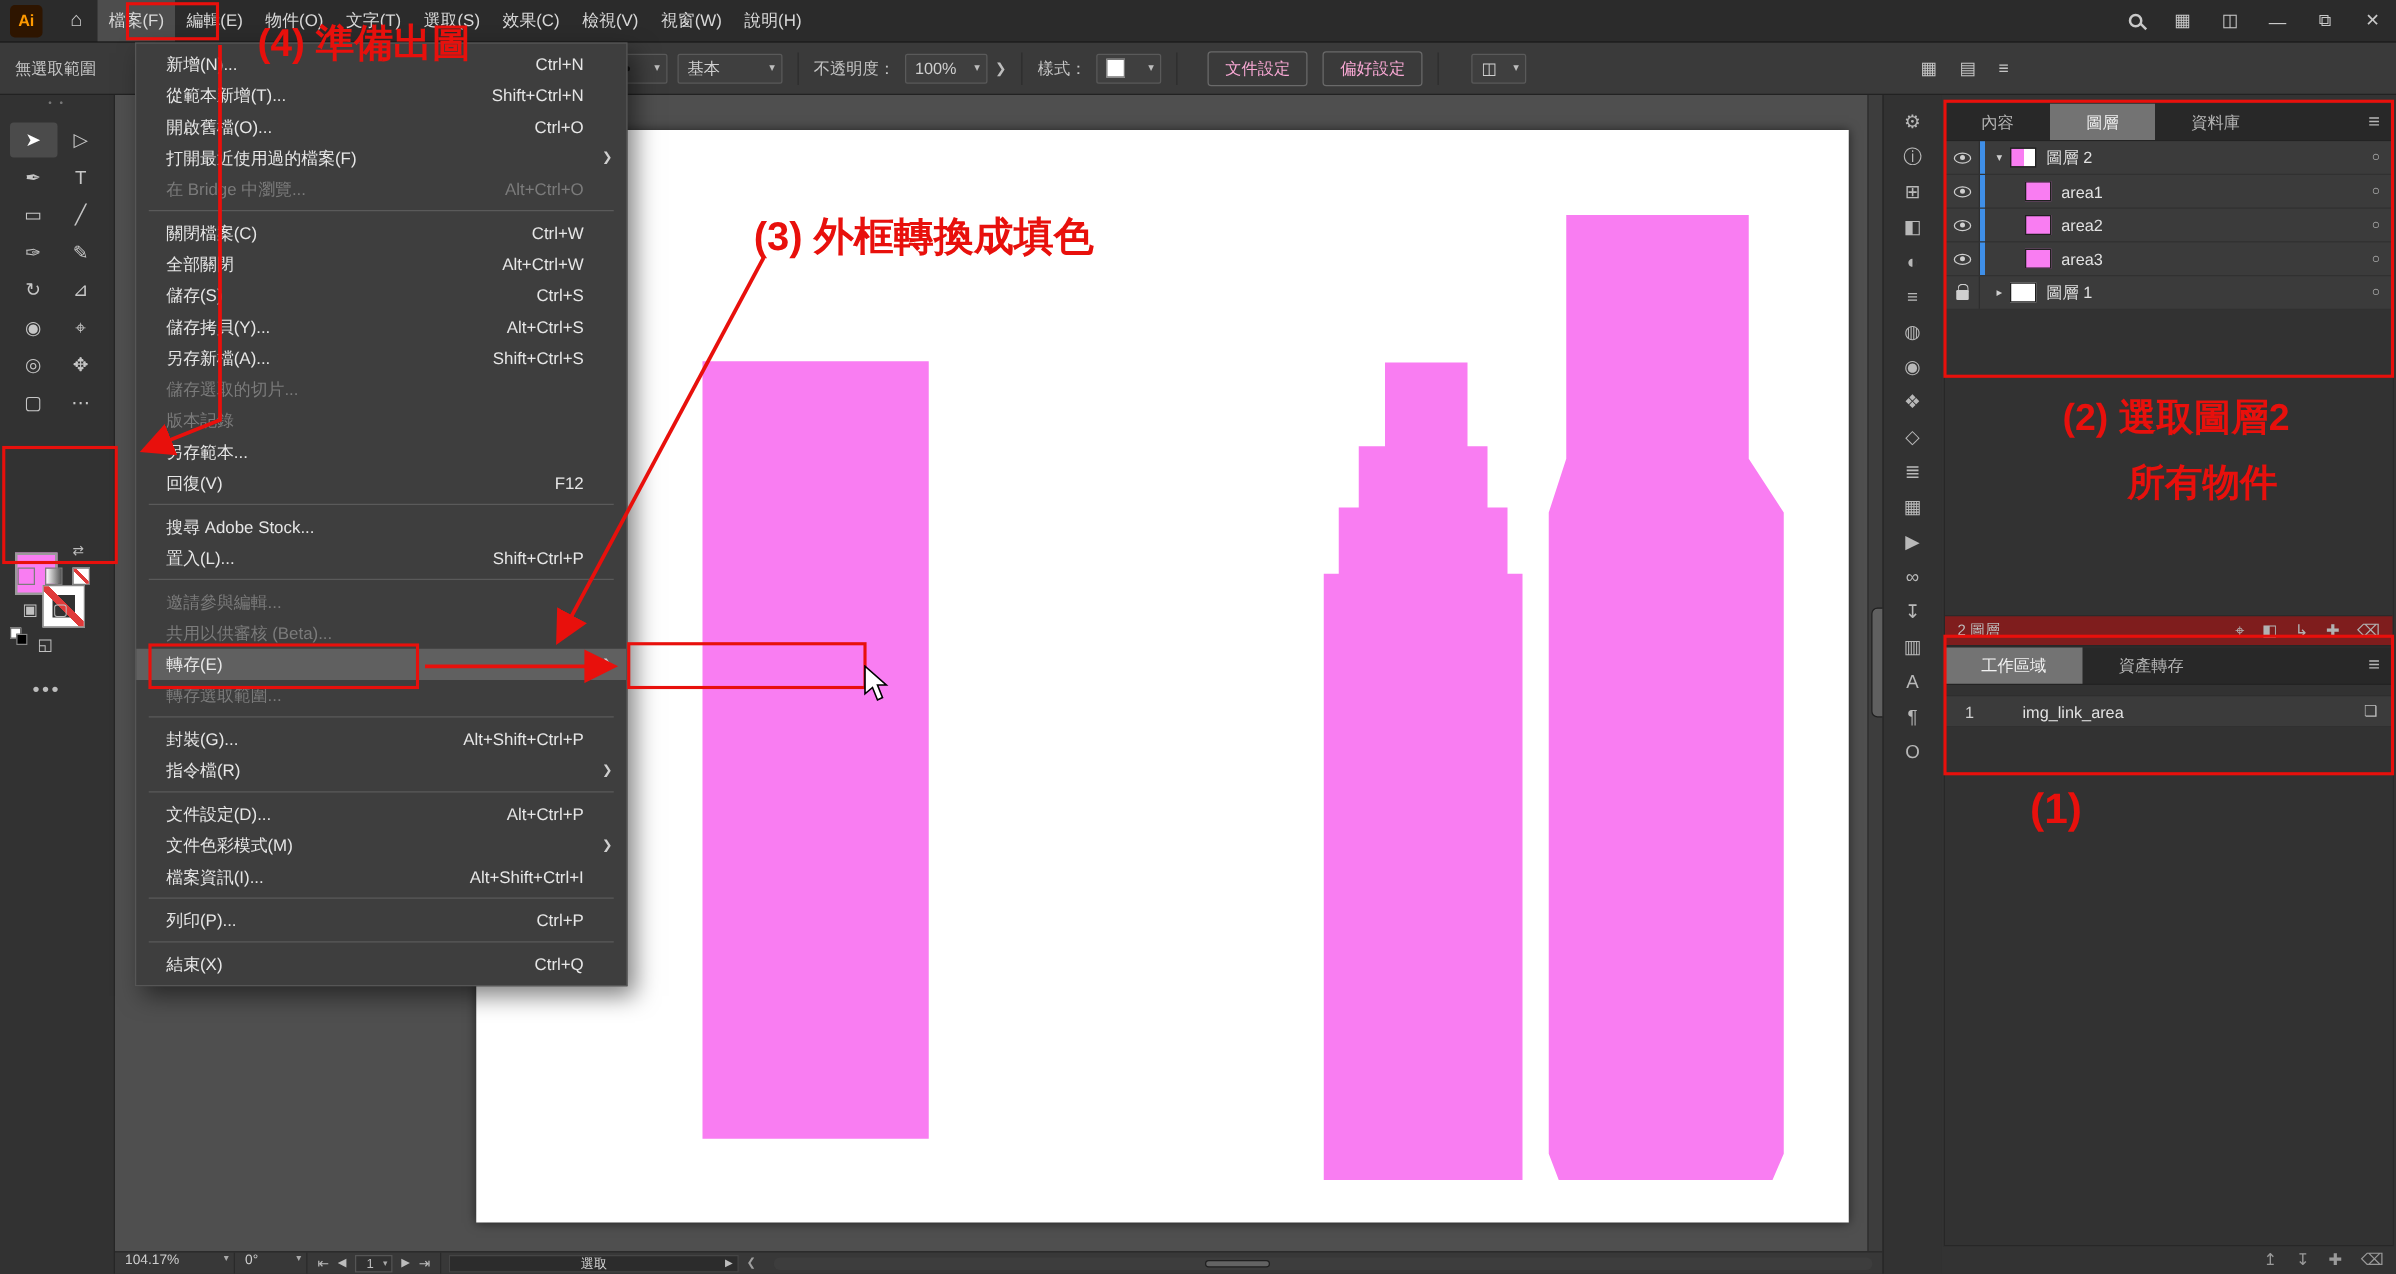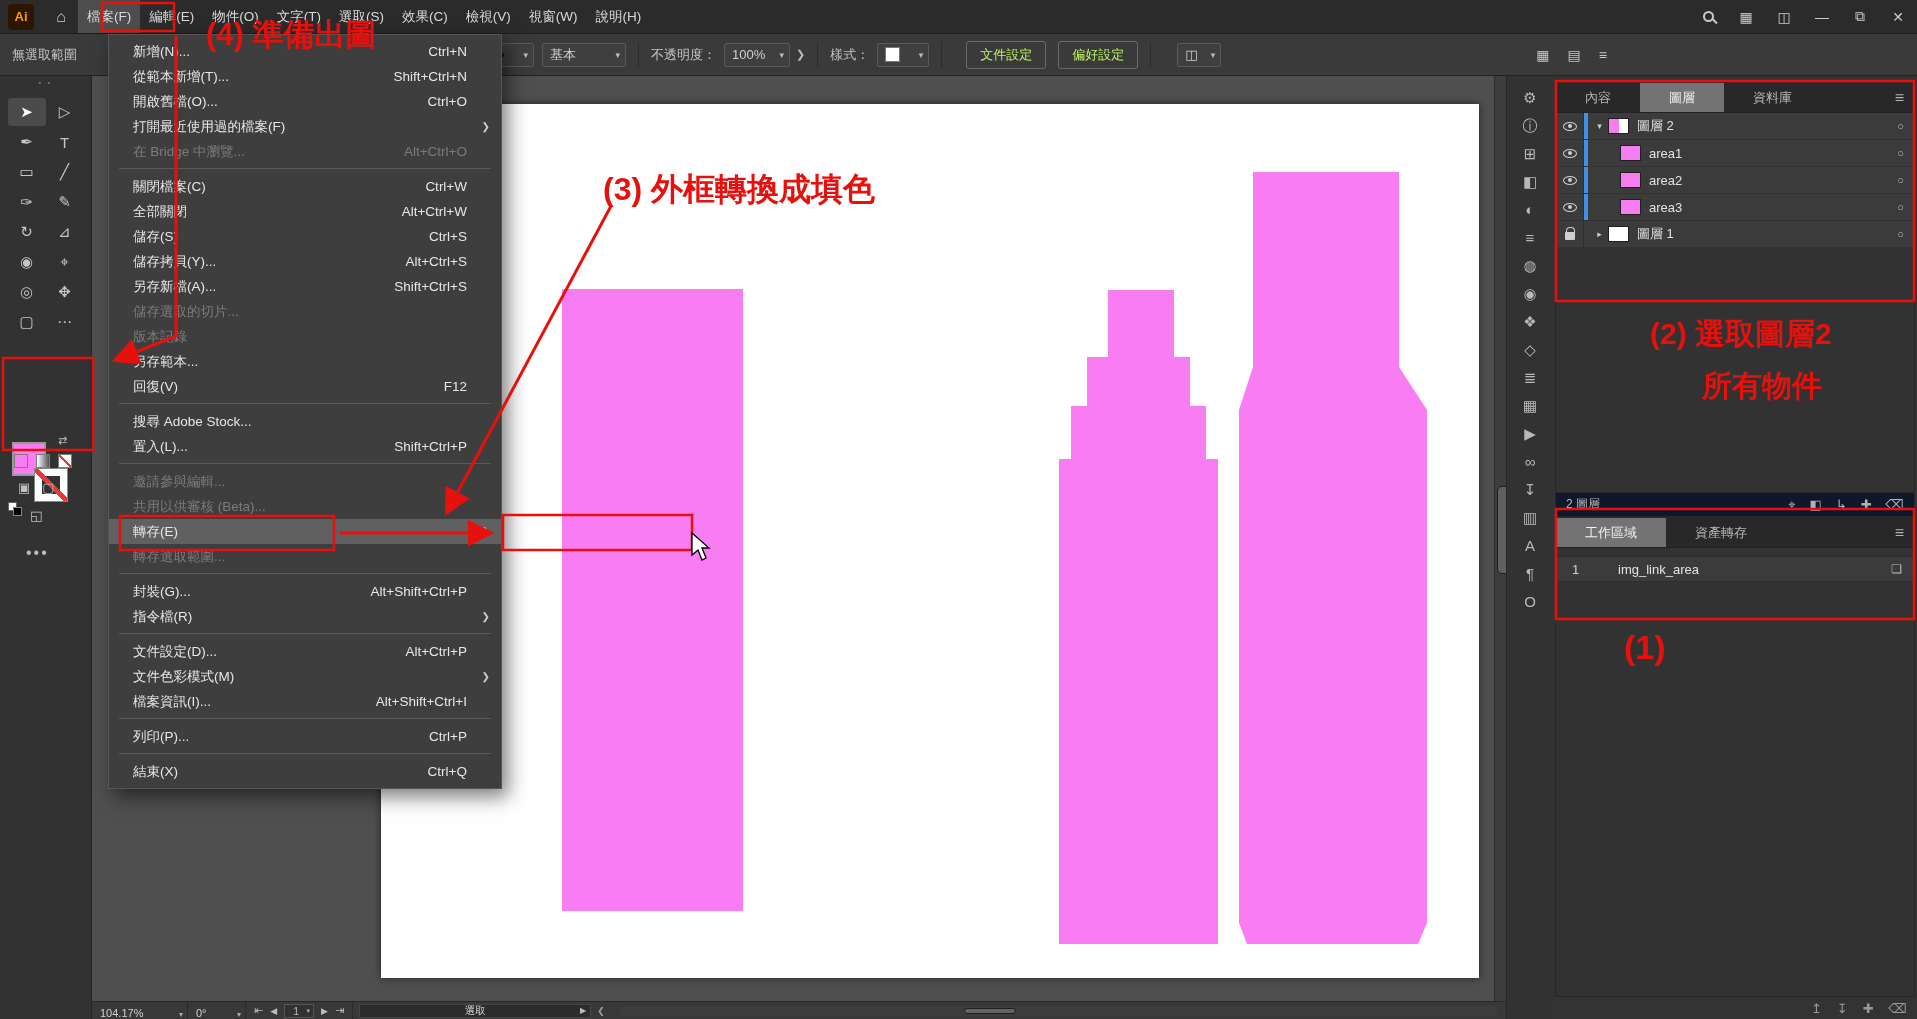--- a/index.html
+++ b/index.html
@@ -40,21 +40,21 @@
   .strokeline{width:62px;height:4px;background:#111;border-radius:2px}
   .cb-stroke{margin-left:26px;width:100px}
   .cb-brush{margin-left:8px;width:84px}
   .cb-sep{width:1px;height:26px;background:#2c2c2c;margin:0 12px}
   .cb-label{color:#c5c5c5}
   .cb-opacity{width:66px;margin-left:8px}
   [data-name="opacity-more-icon"]::before{content:"❯"}
   .cb-more{margin-left:6px;color:#bdbdbd;font-size:11px}
   .cb-style{width:52px;margin-left:8px}
   .cb-style .sw{width:15px;height:15px;background:#fff;border:1px solid #777}
-  .cb-btn{border:1px solid #6a6a6a;border-radius:3px;padding:4px 13px;color:#bef264;background:transparent;font-size:13px;margin-left:12px}
+  .cb-btn{border:1px solid #6a6a6a;border-radius:3px;padding:4px 13px;color:#f9a8d4;background:transparent;font-size:13px;margin-left:12px}
   .cb-simsel{margin-left:14px;width:44px}
   [data-name="select-similar-icon"]::before{content:"◫";font-size:13px;color:#cfcfcf}
   .cb-right{margin-left:auto;display:flex;gap:18px;margin-right:310px;color:#c5c5c5;font-size:14px}
   [data-name="align-grid-icon"]::before{content:"▦"}
   [data-name="distribute-icon"]::before{content:"▤"}
   [data-name="cb-menu-icon"]::before{content:"≡"}
 
   
   .toolpanel{position:absolute;left:0;top:76px;width:92px;bottom:0;background:var(--panel2);border-right:1px solid #262626;z-index:5}
   .grip{height:14px;text-align:center;color:#777;font-size:8px;letter-spacing:2px;line-height:14px}
@@ -86,21 +86,21 @@
 
   
   .canvas{position:absolute;left:92px;top:76px;width:1402px;height:925px;background:#4f4f4f;overflow:hidden;z-index:1}
   .artboard{position:absolute;left:289px;top:28px;width:1098px;height:874px;background:#fff;box-shadow:0 0 8px rgba(0,0,0,.55)}
   .artboard svg{position:absolute;inset:0}
   .vscroll{position:absolute;left:1494px;top:76px;width:12px;height:925px;background:#3d3d3d;border-left:1px solid #2e2e2e;z-index:2}
   .vscroll .thumb{position:absolute;left:2px;right:2px;top:410px;height:88px;background:#606060;border-radius:5px}
 
   
   .statusbar{position:absolute;left:92px;bottom:0;width:1414px;height:18px;background:#383838;border-top:1px solid #282828;display:flex;align-items:center;font-size:11px;color:#cfcfcf;z-index:3}
-  .sb-box{position:relative;height:100%;display:flex;align-items:flex-end;padding:0 16px 0 8px;border-right:1px solid #2a2a2a}
+  .sb-box{position:relative;height:100%;display:flex;align-items:flex-start;padding:0 16px 0 8px;border-right:1px solid #2a2a2a}
   .sb-box::after{content:"▾";position:absolute;right:4px;font-size:8px;color:#aaa}
   .sb-zoom{width:96px}
   .sb-rot{width:58px}
   .sb-nav{display:flex;align-items:center;height:100%;border-right:1px solid #2a2a2a;padding:0 8px;gap:7px;font-size:9px;color:#bdbdbd}
   [data-name="first-artboard-button"]::before{content:"⇤";font-size:11px}
   [data-name="prev-artboard-button"]::before{content:"◀"}
   [data-name="next-artboard-button"]::before{content:"▶"}
   [data-name="last-artboard-button"]::before{content:"⇥";font-size:11px}
   .sb-abnum{position:relative;border:1px solid #555;background:#313131;height:14px;display:flex;align-items:center;padding:0 14px 0 8px;font-size:10.5px}
   .sb-abnum::after{content:"▾";position:absolute;right:3px;font-size:7px;color:#aaa}
@@ -139,21 +139,21 @@
   .lrow.sel .sel-bar{background:var(--blue)}
   .chev{width:17px;text-align:center;font-size:9px;color:#cfcfcf}
   .lrow.child .chev{visibility:hidden}
   .lrow.child .thumb{margin-left:12px}
   .thumb{width:21px;height:16px;background:#fff;border:1px solid #1f1f1f;margin-right:8px;flex:0 0 auto}
   .lrow.t-pink .thumb{background:var(--pink)}
   .lrow.t-split .thumb{background:linear-gradient(90deg,var(--pink) 55%,#fff 55%)}
   .lrow.t-white .thumb{background:#fff}
   .target{margin-left:auto;margin-right:10px;color:#bdbdbd;font-size:11px}
   [data-name="target-circle"]::before{content:"○"}
-  .pfooter{flex:0 0 24px;background:#0f172a;border-top:1px solid #2a2a2a;display:flex;align-items:center;font-size:12px;color:#bdbdbd;padding:0 10px}
+  .pfooter{flex:0 0 24px;background:#7f1d1d;border-top:1px solid #2a2a2a;display:flex;align-items:center;font-size:12px;color:#bdbdbd;padding:0 10px}
   .pfooter .ficons{margin-left:auto;display:flex;gap:14px;font-size:13px;color:#b2b2b2}
   .ab-row{margin-top:8px;height:26px;background:var(--rowbg);display:flex;align-items:center;font-size:13px;color:#e2e2e2;border-top:1px solid #2e2e2e;border-bottom:1px solid #2e2e2e}
   .ab-num{width:62px;padding-left:16px;color:#cfcfcf}
   .ab-name{flex:1}
   .ab-ic{padding-right:12px;color:#bdbdbd;font-size:12px}
   [data-name="artboard-page-icon"]::before{content:"❏"}
   .rp-footer{position:absolute;right:10px;bottom:3px;display:flex;gap:15px;color:#9a9a9a;font-size:13px}
 
   
   .file-menu{position:absolute;left:108px;top:34px;width:394px;background:#3e3e3e;border:1px solid #565656;box-shadow:6px 8px 18px rgba(0,0,0,.5);padding:4px 0;z-index:40}

